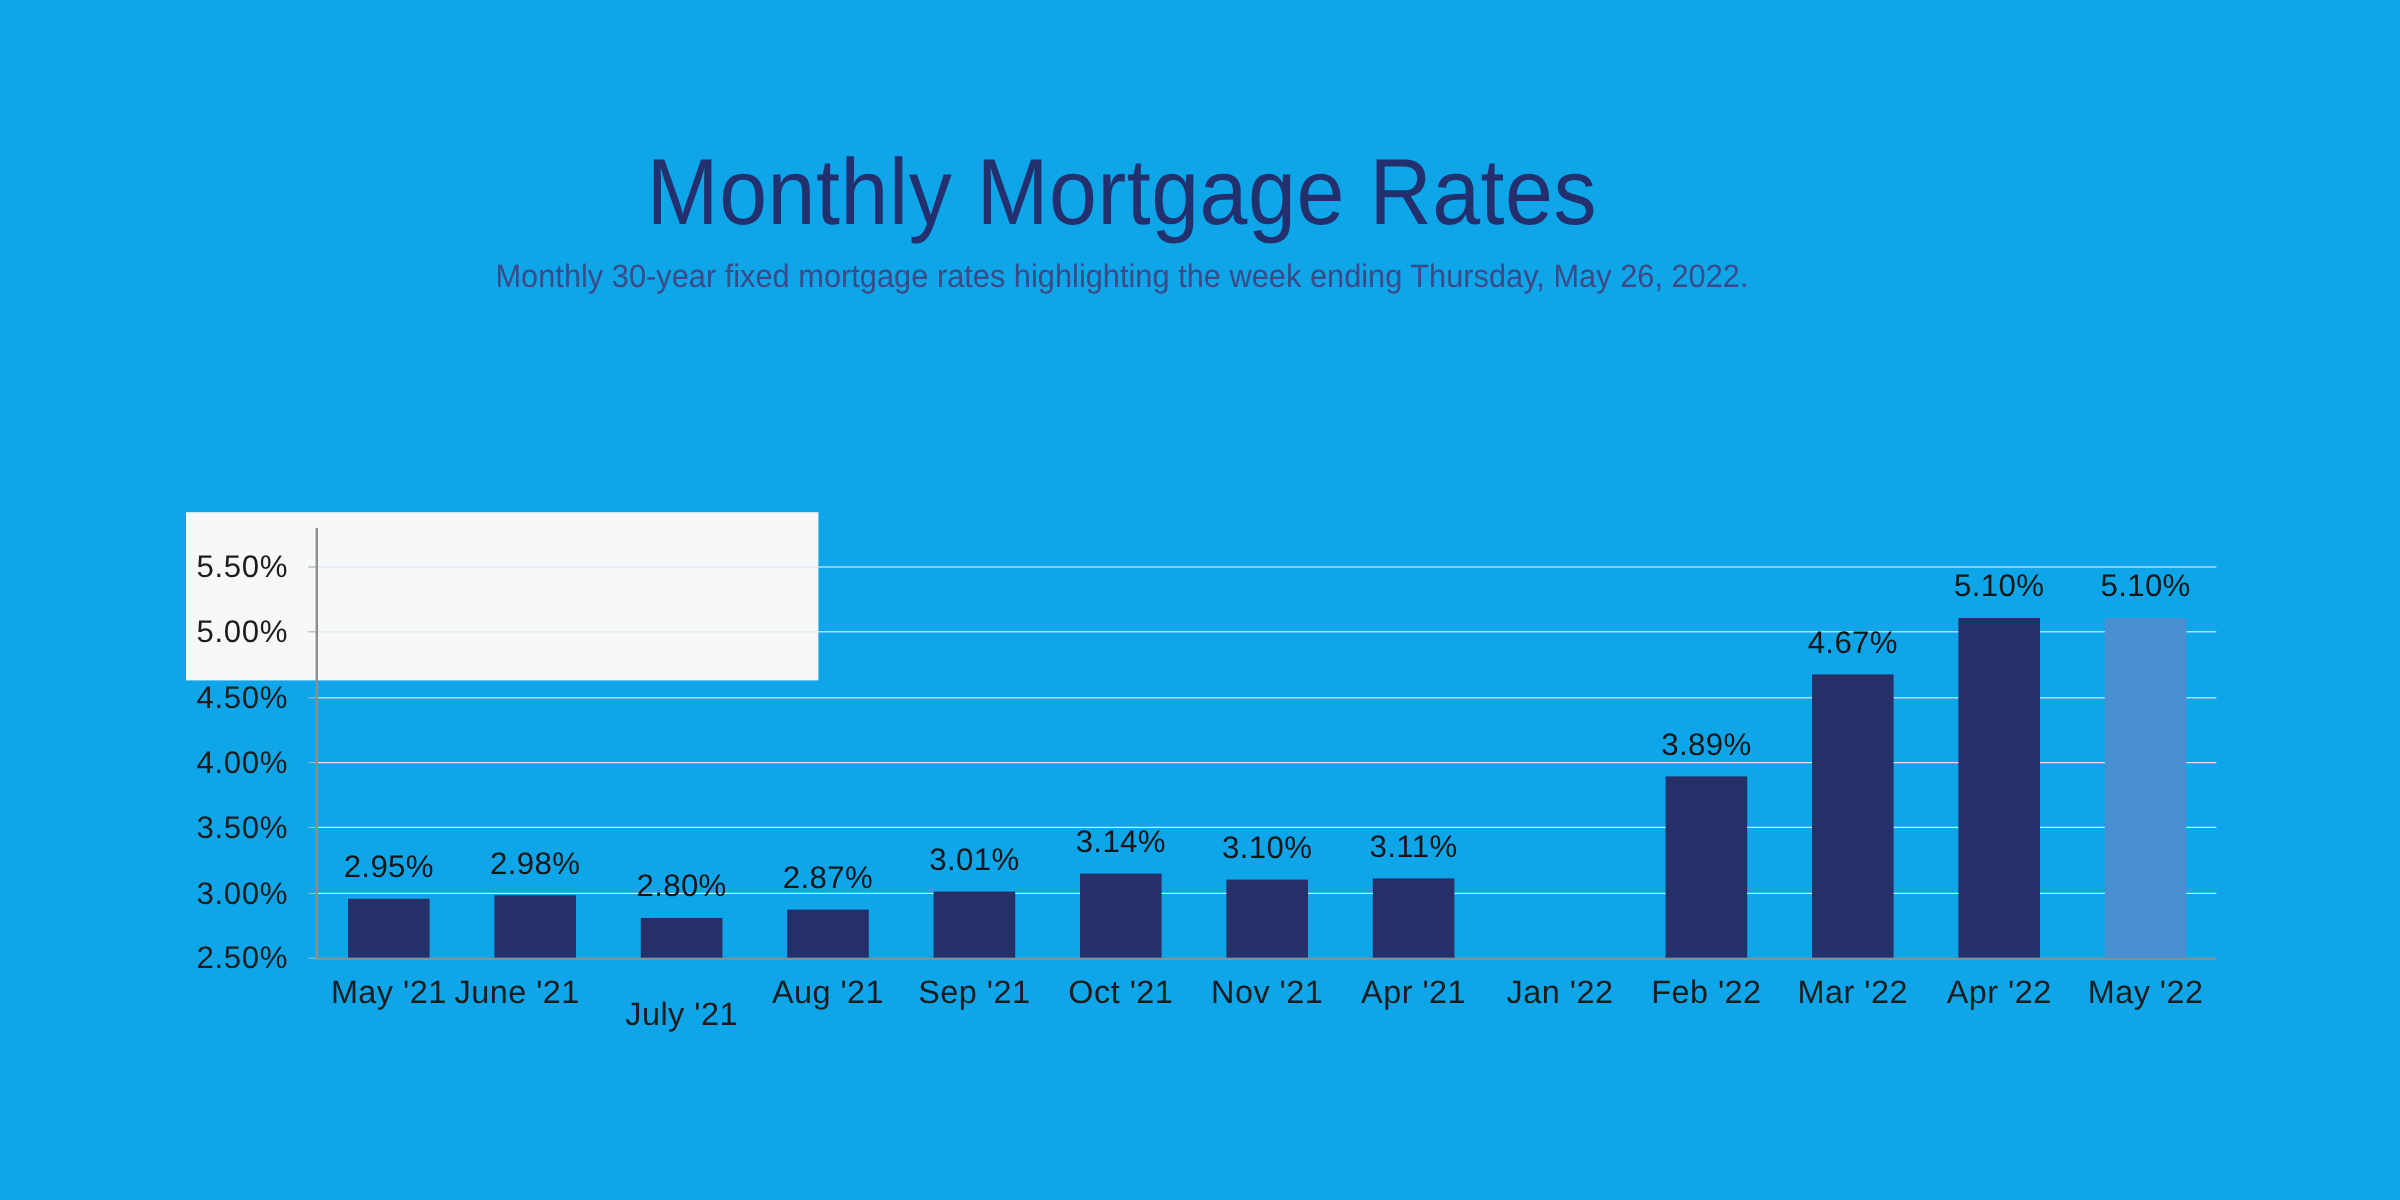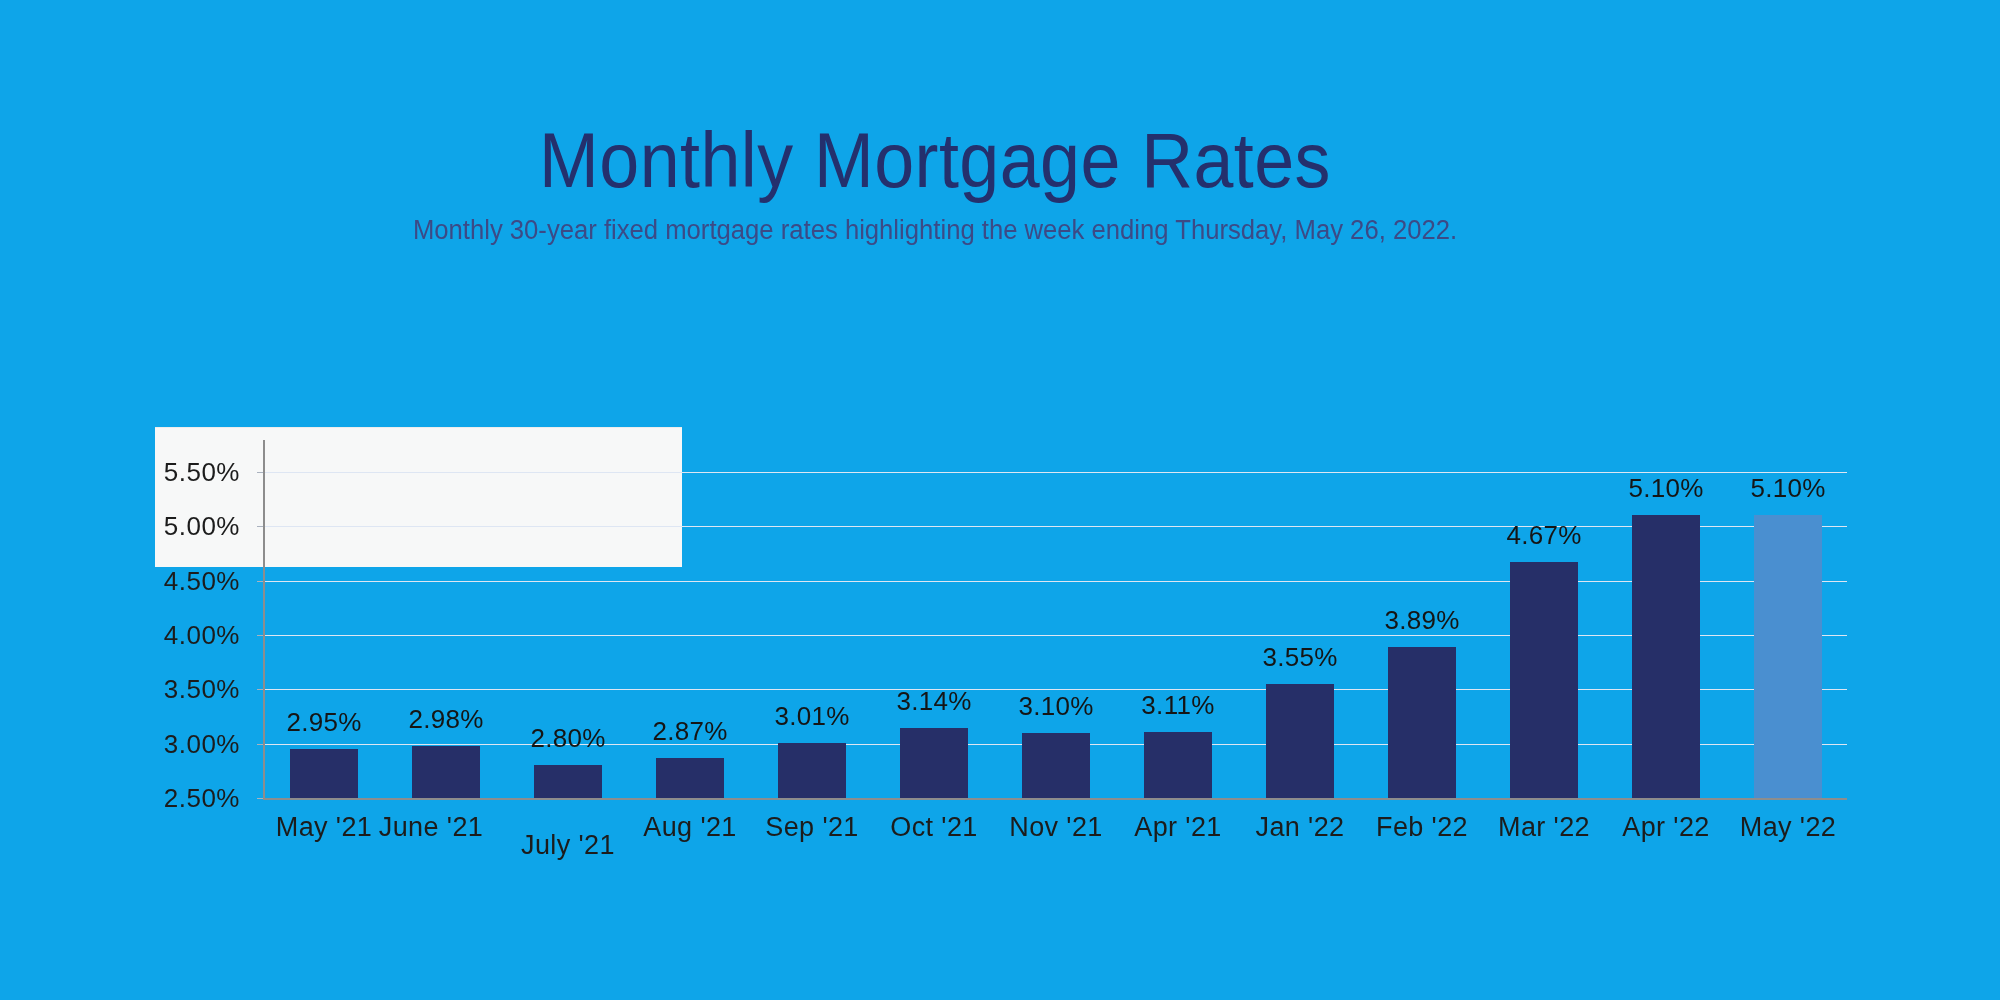--- a/index.html
+++ b/index.html
@@ -226,24 +226,20 @@
           <div class="bar-value" style="bottom: 83.5467px;">3.14%</div>
         </div>
         <div class="bar-slot" style="left: 732px;">
           <div class="bar" title="Nov '21: 3.10%" style="height: 65.2px;"></div>
           <div class="bar-value" style="bottom: 79.2px;">3.10%</div>
         </div>
         <div class="bar-slot" style="left: 854px;">
           <div class="bar" title="Dec '21: 3.11%" style="height: 66.2867px;"></div>
           <div class="bar-value" style="bottom: 80.2867px;">3.11%</div>
         </div>
-        <div class="bar-slot" style="left: 976px;">
-          <div class="bar" title="Jan '22: 3.55%" style="height: 114.1px;"></div>
-          <div class="bar-value" style="bottom: 128.1px;">3.55%</div>
-        </div>
         <div class="bar-slot" style="left: 1098px;">
           <div class="bar" title="Feb '22: 3.89%" style="height: 151.047px;"></div>
           <div class="bar-value" style="bottom: 165.047px;">3.89%</div>
         </div>
         <div class="bar-slot" style="left: 1220px;">
           <div class="bar" title="Mar '22: 4.67%" style="height: 235.807px;"></div>
           <div class="bar-value" style="bottom: 249.807px; margin-top: 27px;">4.67%</div>
         </div>
         <div class="bar-slot" style="left: 1342px;">
           <div class="bar" title="Apr '22: 5.10%" style="height: 282.533px;"></div>

